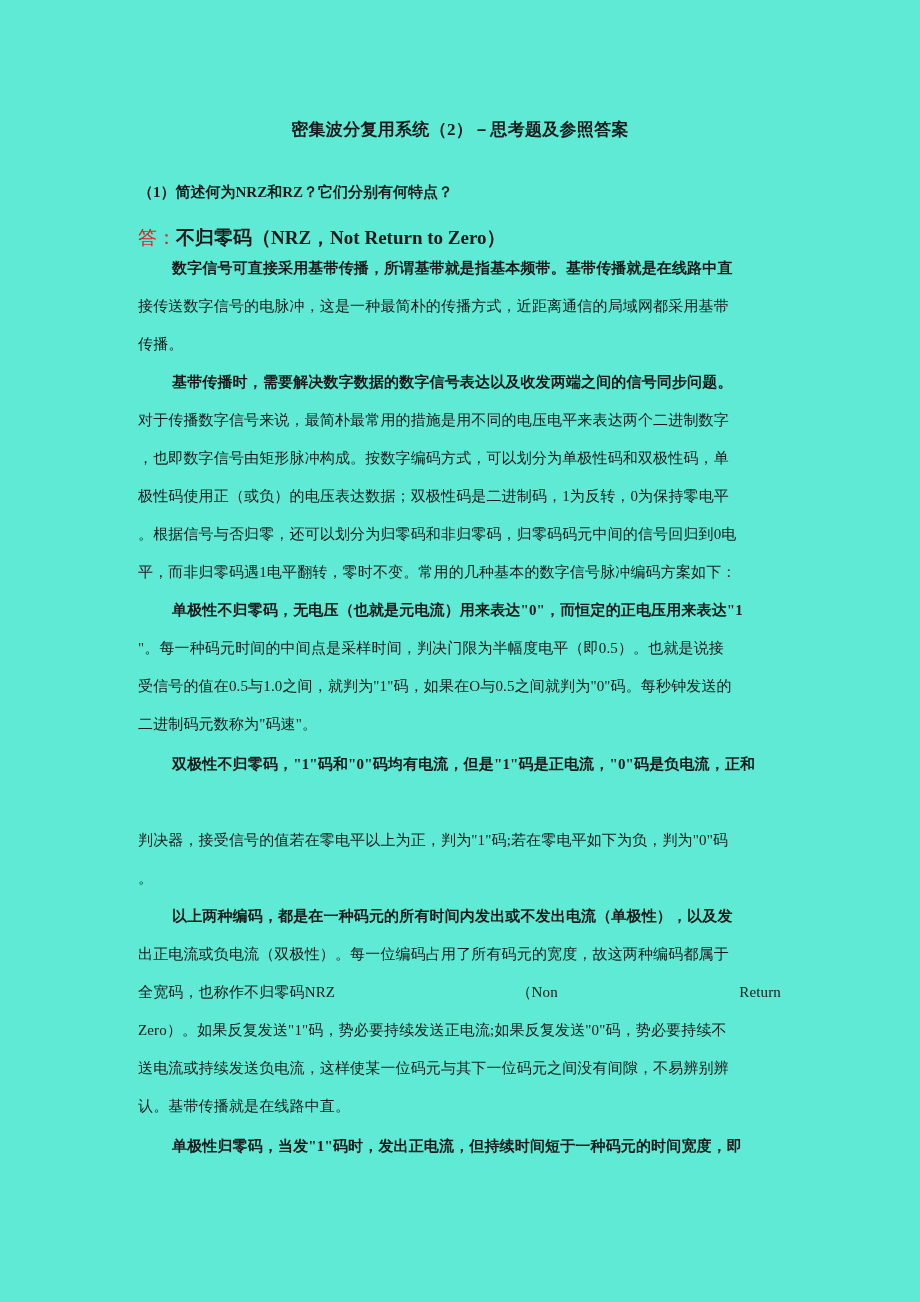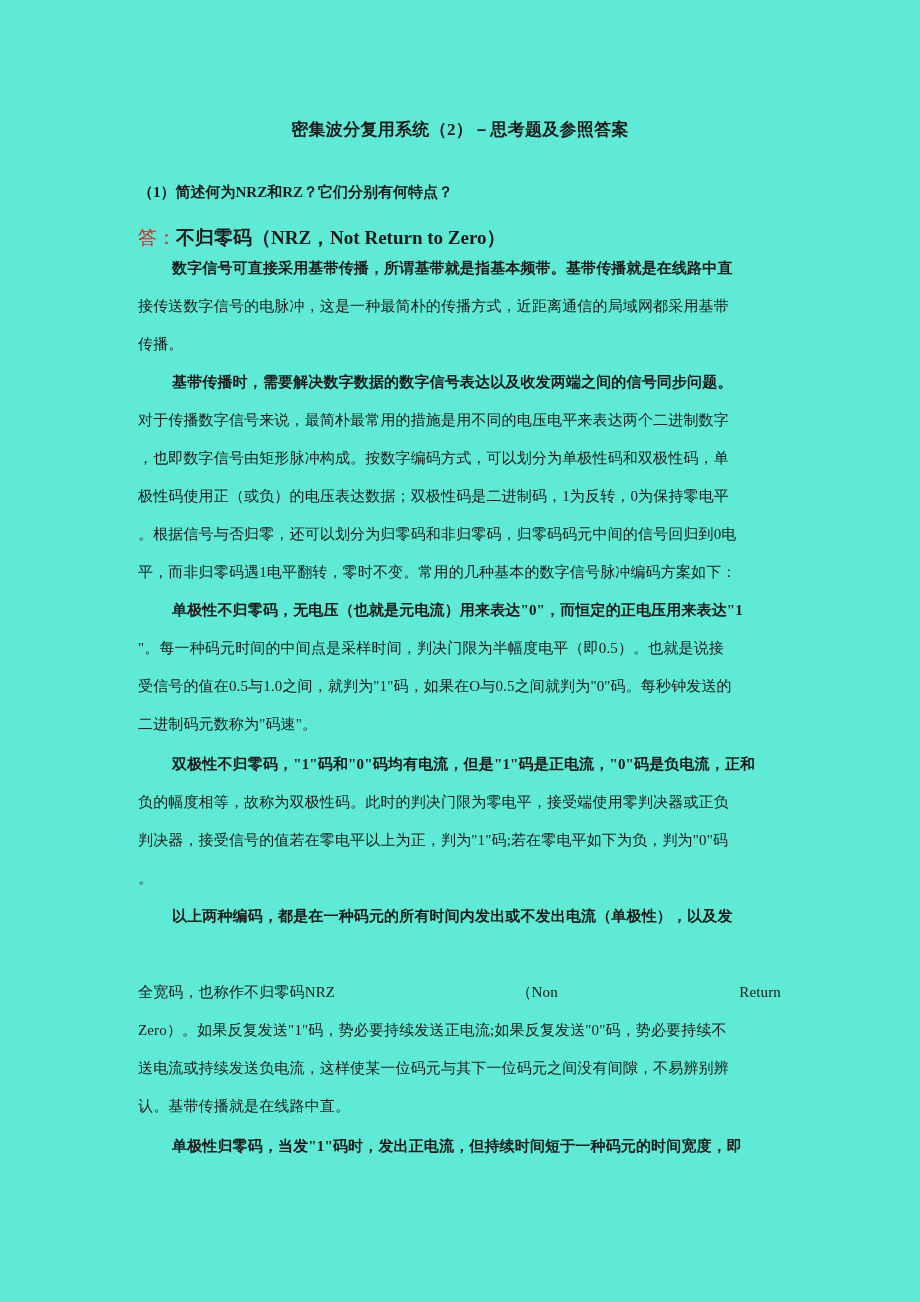--- a/index.html
+++ b/index.html
@@ -93,25 +93,25 @@
   <div class="line" style="top:483px">极性码使用正（或负）的电压表达数据；双极性码是二进制码，1为反转，0为保持零电平</div>
   <div class="line" style="top:521px">。根据信号与否归零，还可以划分为归零码和非归零码，归零码码元中间的信号回归到0电</div>
   <div class="line" style="top:559px">平，而非归零码遇1电平翻转，零时不变。常用的几种基本的数字信号脉冲编码方案如下：</div>
 
   <div class="line indent" style="top:597px">单极性不归零码，无电压（也就是元电流）用来表达"0"，而恒定的正电压用来表达"1</div>
   <div class="line" style="top:635px">"。每一种码元时间的中间点是采样时间，判决门限为半幅度电平（即0.5）。也就是说接</div>
   <div class="line" style="top:673px">受信号的值在0.5与1.0之间，就判为"1"码，如果在O与0.5之间就判为"0"码。每秒钟发送的</div>
   <div class="line" style="top:711px">二进制码元数称为"码速"。</div>
 
   <div class="line indent" style="top:751px">双极性不归零码，"1"码和"0"码均有电流，但是"1"码是正电流，"0"码是负电流，正和</div>
-  <div class="line" style="top:789px">负的幅度相等，故称为双极性码。此时的判决门限为零电平，接受端使用零判决器或正负</div>
   <div class="line" style="top:827px">判决器，接受信号的值若在零电平以上为正，判为"1"码;若在零电平如下为负，判为"0"码</div>
   <div class="line" style="top:865px">。</div>
 
   <div class="line indent" style="top:903px">以上两种编码，都是在一种码元的所有时间内发出或不发出电流（单极性），以及发</div>
+  <div class="line" style="top:941px">出正电流或负电流（双极性）。每一位编码占用了所有码元的宽度，故这两种编码都属于</div>
   <div class="line justify-line" style="top:979px">
     <span>全宽码，也称作不归零码NRZ</span>
     <span>（Non</span>
     <span>Return</span>
   </div>
   <div class="line" style="top:1017px">Zero）。如果反复发送"1"码，势必要持续发送正电流;如果反复发送"0"码，势必要持续不</div>
   <div class="line" style="top:1055px">送电流或持续发送负电流，这样使某一位码元与其下一位码元之间没有间隙，不易辨别辨</div>
   <div class="line" style="top:1093px">认。基带传播就是在线路中直。</div>
 
   <div class="line indent" style="top:1133px">单极性归零码，当发"1"码时，发出正电流，但持续时间短于一种码元的时间宽度，即</div>

